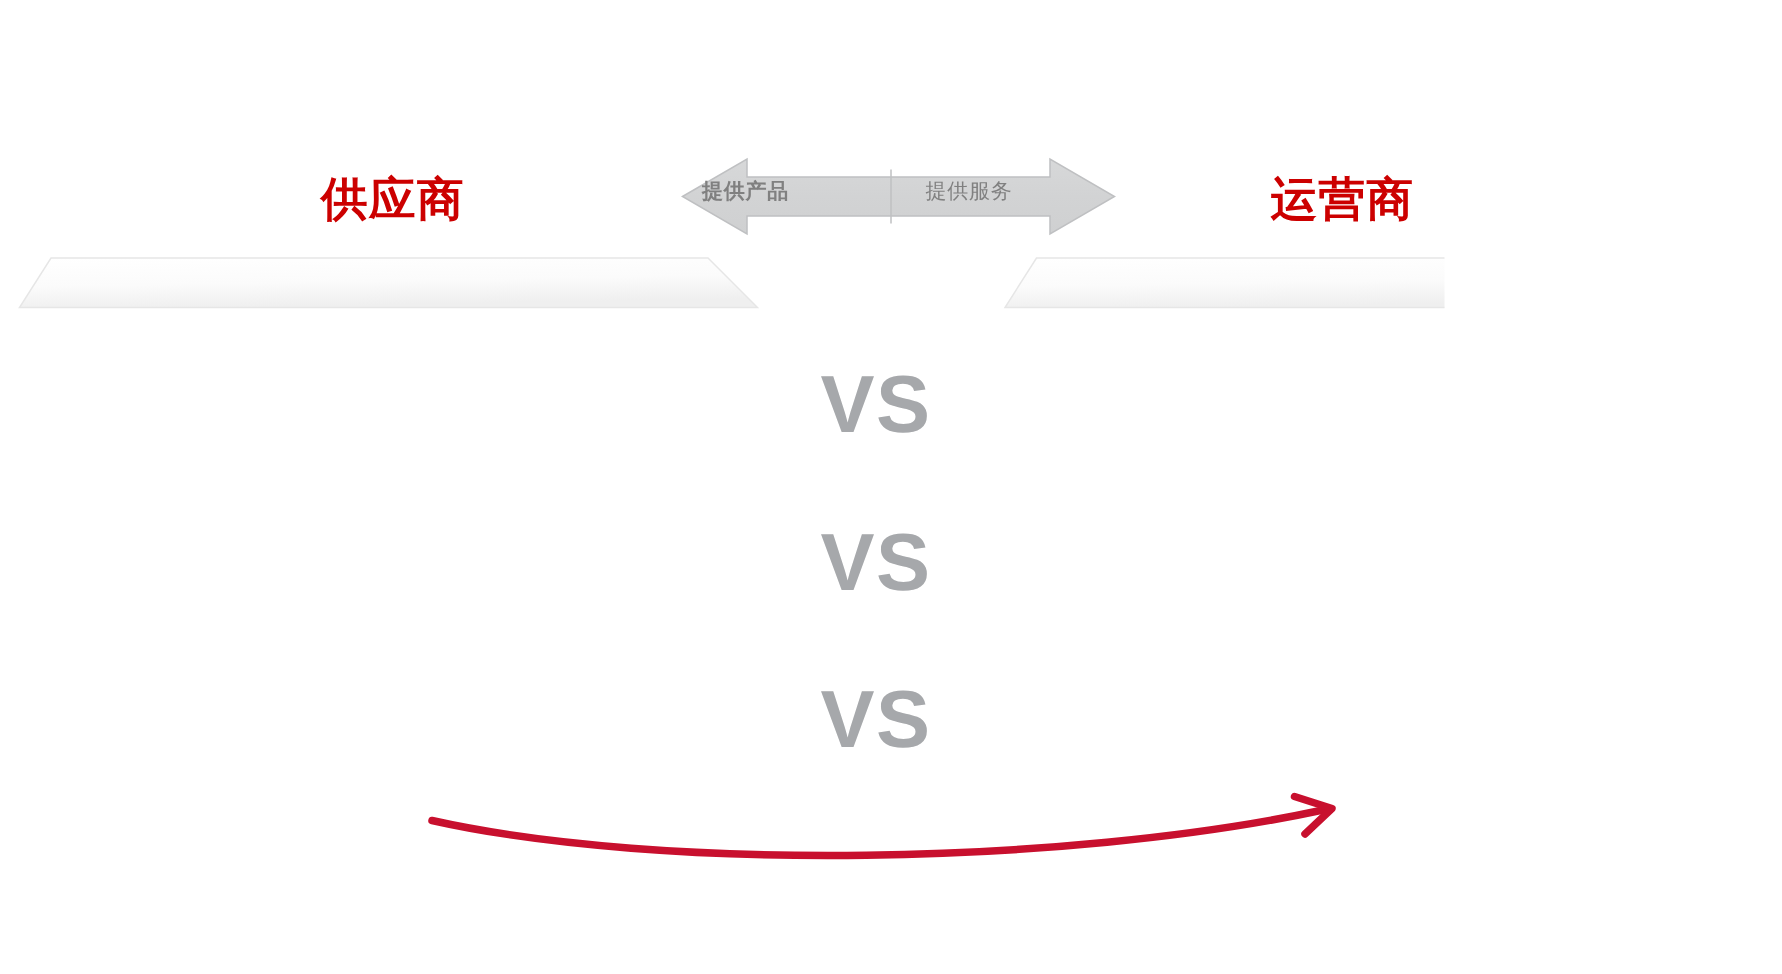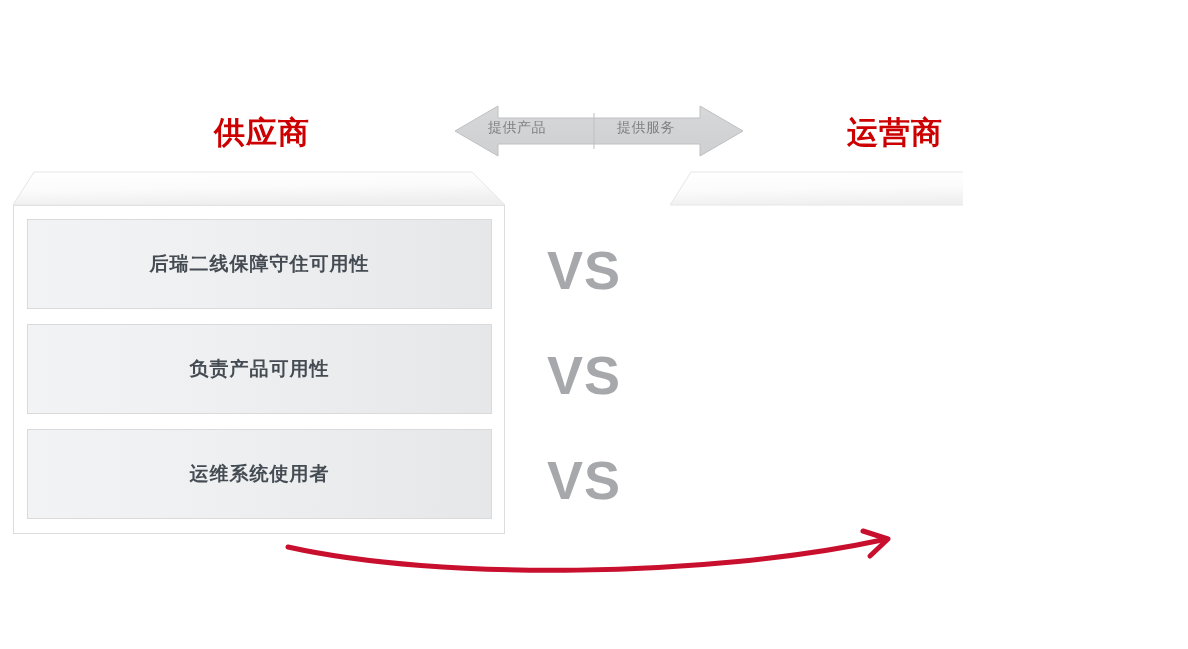--- a/index.html
+++ b/index.html
@@ -41,21 +41,21 @@
   }
   #exchange-arrow svg { display: block; }
   .arrow-label {
     position: absolute;
     top: 119px;
     font-size: 14px;
     color: #808080;
     white-space: nowrap;
     letter-spacing: 0.5px;
   }
-  #arrow-label-left  { left: 488px; }
+  #arrow-label-left  { left: 468px; font-weight: bold; }
   #arrow-label-right { left: 617px; }
 
   
   .box3d {
     position: absolute;
     top: 171px;
     width: 506px;
     height: 364px;
   }
   #box-left  { left: 0px; }
@@ -155,31 +155,20 @@
         <defs>
           <linearGradient id="topGradL" x1="0" y1="0" x2="0.25" y2="1">
             <stop offset="0%" stop-color="#ffffff"></stop>
             <stop offset="55%" stop-color="#fbfbfb"></stop>
             <stop offset="100%" stop-color="#efefef"></stop>
           </linearGradient>
         </defs>
         <polygon points="34,1 472,1 505,34 13,34" fill="url(#topGradL)" stroke="#e6e6e6" stroke-width="1"></polygon>
       </svg>
     </div>
-    <div class="box-front">
-      <div class="row-item">
-        <span>后瑞二线保障守住可用性</span>
-      </div>
-      <div class="row-item">
-        <span>负责产品可用性</span>
-      </div>
-      <div class="row-item">
-        <span>运维系统使用者</span>
-      </div>
-    </div>
   </div>
 
   <div class="box3d" id="box-right">
     <div class="box-top">
       <svg width="506" height="36" viewBox="0 0 506 36" xmlns="http://www.w3.org/2000/svg">
         <defs>
           <linearGradient id="topGradR" x1="0" y1="0" x2="0.25" y2="1">
             <stop offset="0%" stop-color="#ffffff"></stop>
             <stop offset="55%" stop-color="#fbfbfb"></stop>
             <stop offset="100%" stop-color="#efefef"></stop>

